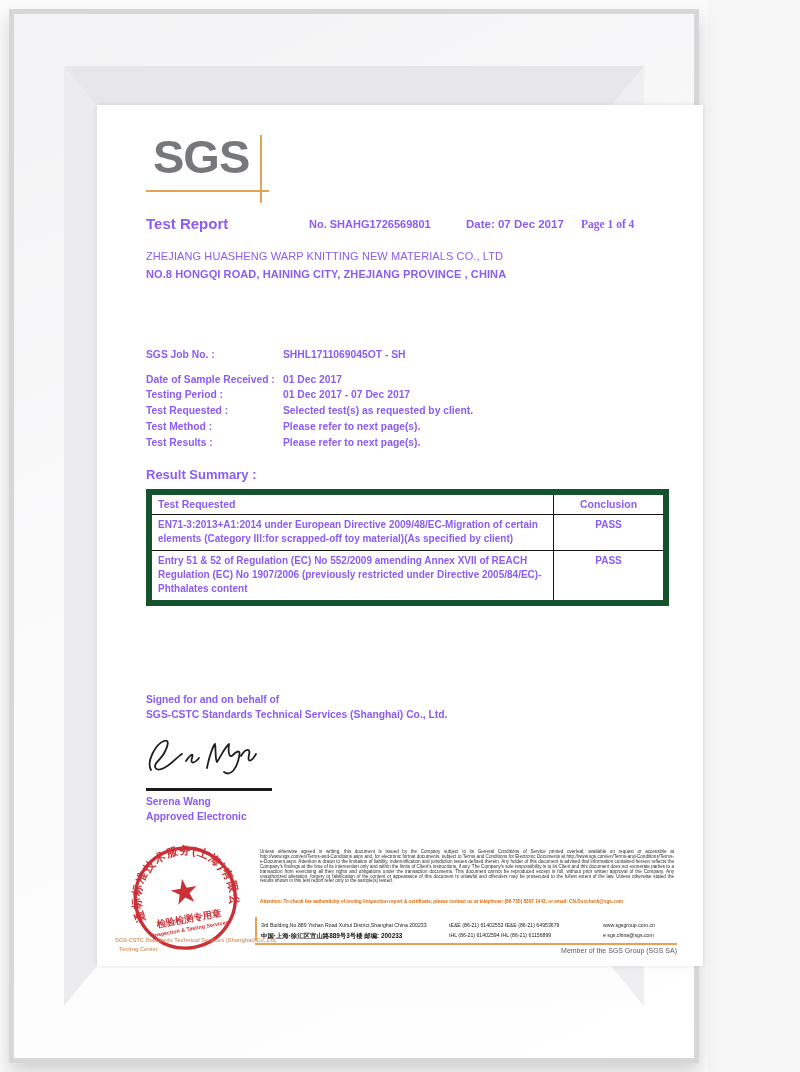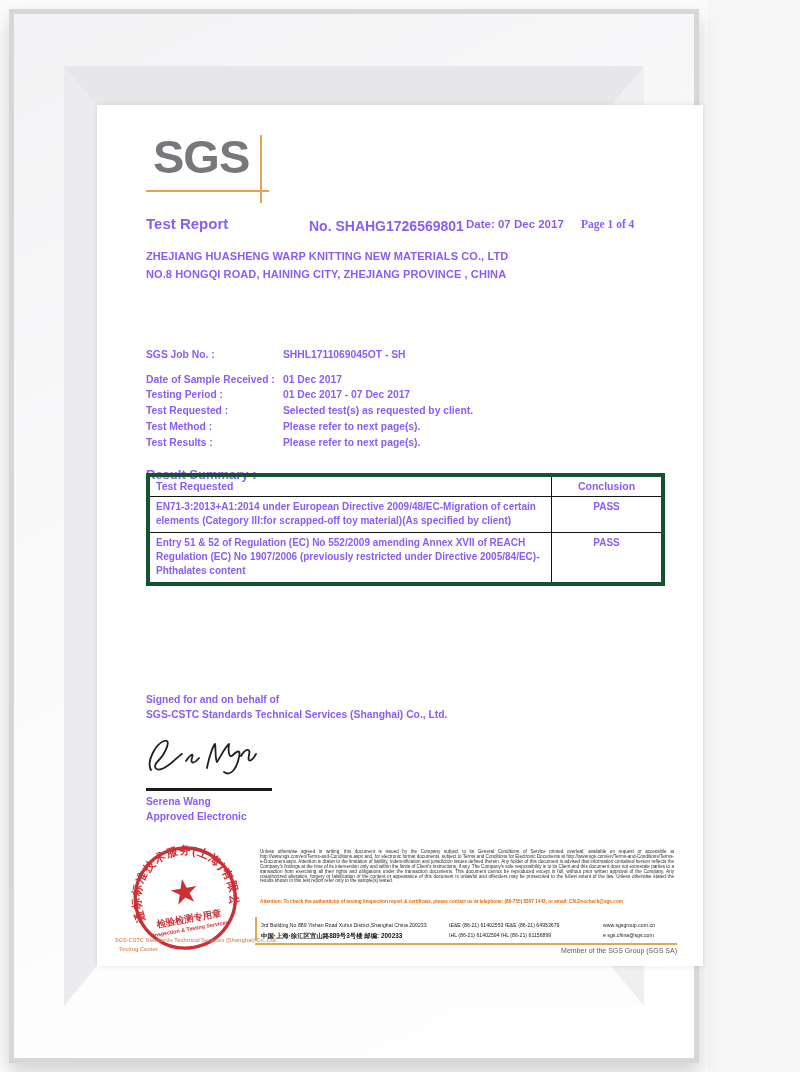--- a/index.html
+++ b/index.html
@@ -21,33 +21,33 @@
   
   .doc{position:absolute;left:97px;top:105px;width:606px;height:861px;background:#ffffff;box-shadow:0 0 5px rgba(0,0,0,.10);}
   .abs{position:absolute;}
   .blk{color:#8b5cf6;}
   
   .logo{left:56px;top:28px;font-size:47px;font-weight:700;color:#77787b;letter-spacing:-1px;line-height:1;}
   .hline{left:49px;top:85px;width:123px;height:2px;background:#e3a454;}
   .vline{left:163px;top:30px;width:2px;height:68px;background:#e3a454;}
   
   .h-title{left:49px;top:110px;font-size:15px;font-weight:700;}
-  .h-no{left:212px;top:113px;font-size:14px;font-weight:700;}
+  .h-no{left:212px;top:113px;font-size:11px;font-weight:700;}
   .h-date{left:369px;top:113px;font-size:11.5px;font-weight:700;}
   .h-page{left:484px;top:113px;font-size:11.5px;font-weight:700;font-family:Liberation Serif, serif;}
-  .client1{left:49px;top:145px;font-size:11px;font-weight:700;letter-spacing:.1px;}
+  .client1{left:49px;top:145px;font-size:11px;font-weight:400;letter-spacing:.1px;}
   .client2{left:49px;top:163px;font-size:11px;font-weight:700;letter-spacing:.1px;}
   .sample{left:49px;top:226px;font-size:9.8px;font-weight:600;width:520px;}
   
   .frow{left:49px;font-size:10.3px;font-weight:700;}
   .frow .lab{display:inline-block;width:137px;}
   .f0{top:244px}.f1{top:269px}.f2{top:284px}.f3{top:300px}.f4{top:316px}.f5{top:332px}
   .rsum{left:49px;top:362px;font-size:13px;font-weight:700;}
   
-  .rs-table{left:49px;top:368px;width:511px;border:4px solid #14532d;font-size:10px;}
+  .rs-table{left:49px;top:384px;width:511px;border:6px solid #14532d;font-size:10px;}
   .tr{display:flex;border-top:1.5px solid #141414;}
   .tr:first-child{border-top:none;}
   .td{padding:3px 6px 4px 6px;font-weight:600;line-height:1.4;}
   .td.test{width:389px;border-right:1.5px solid #141414;}
   .td.conc{flex:1;text-align:center;}
   .tr.head .td{font-weight:700;font-size:10.5px;padding-top:2px;padding-bottom:2px;}
   
   .sig1{left:49px;top:589px;font-size:10.3px;font-weight:600;}
   .sig2{left:49px;top:604px;font-size:10.3px;font-weight:600;}
   .sigimg{left:46px;top:620px;}

